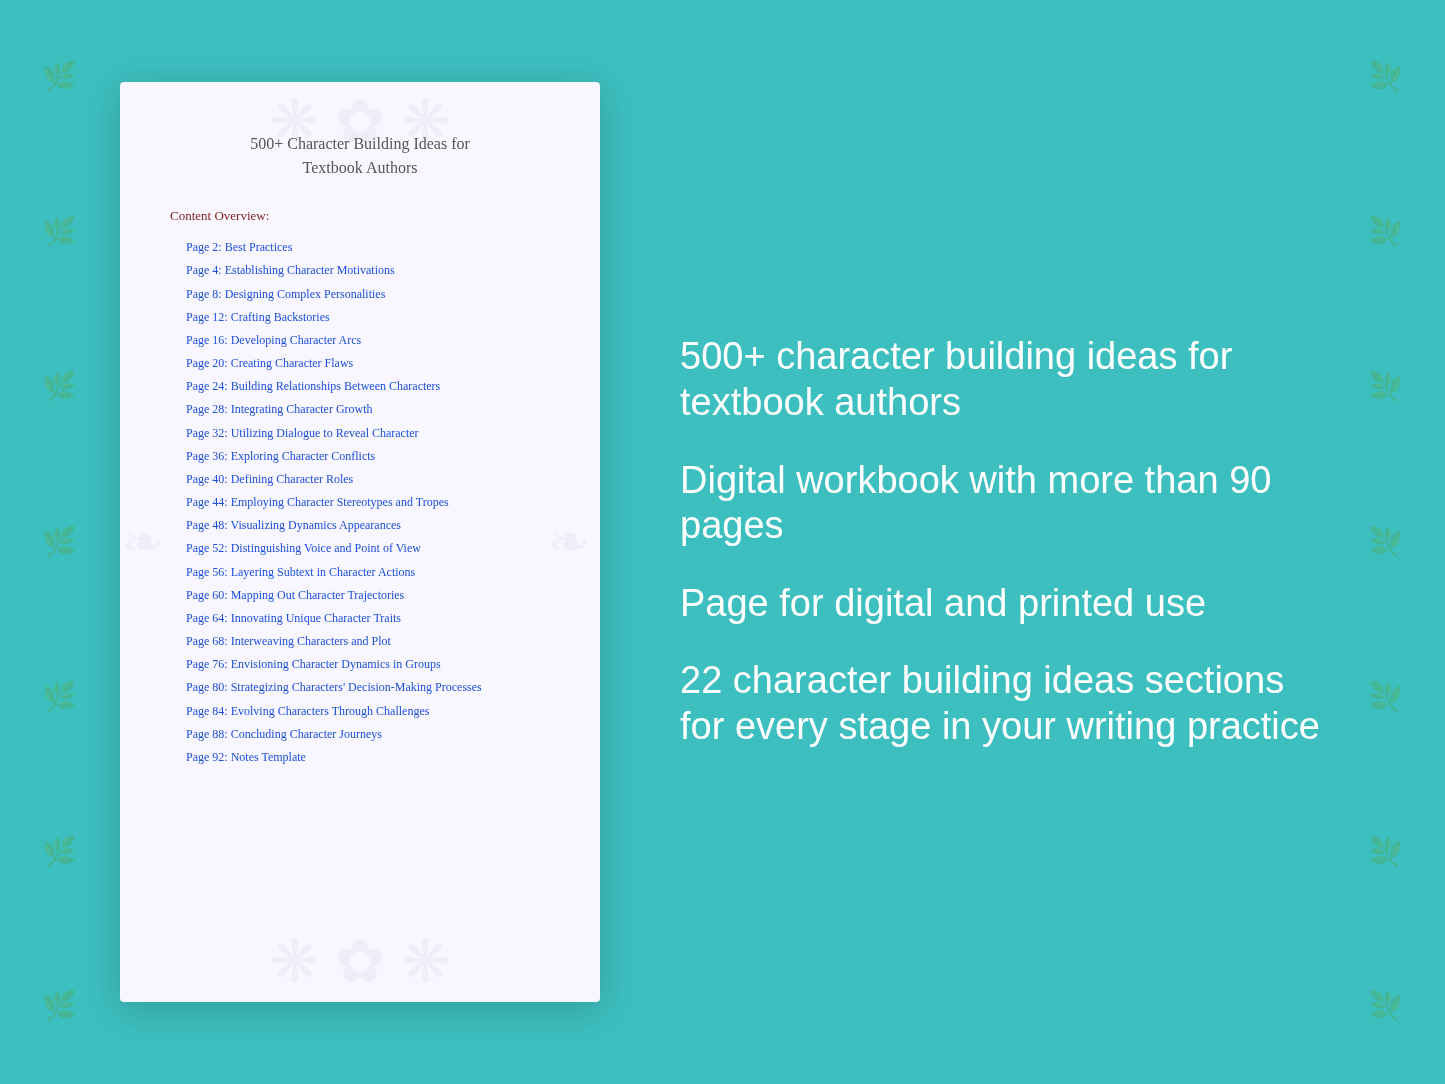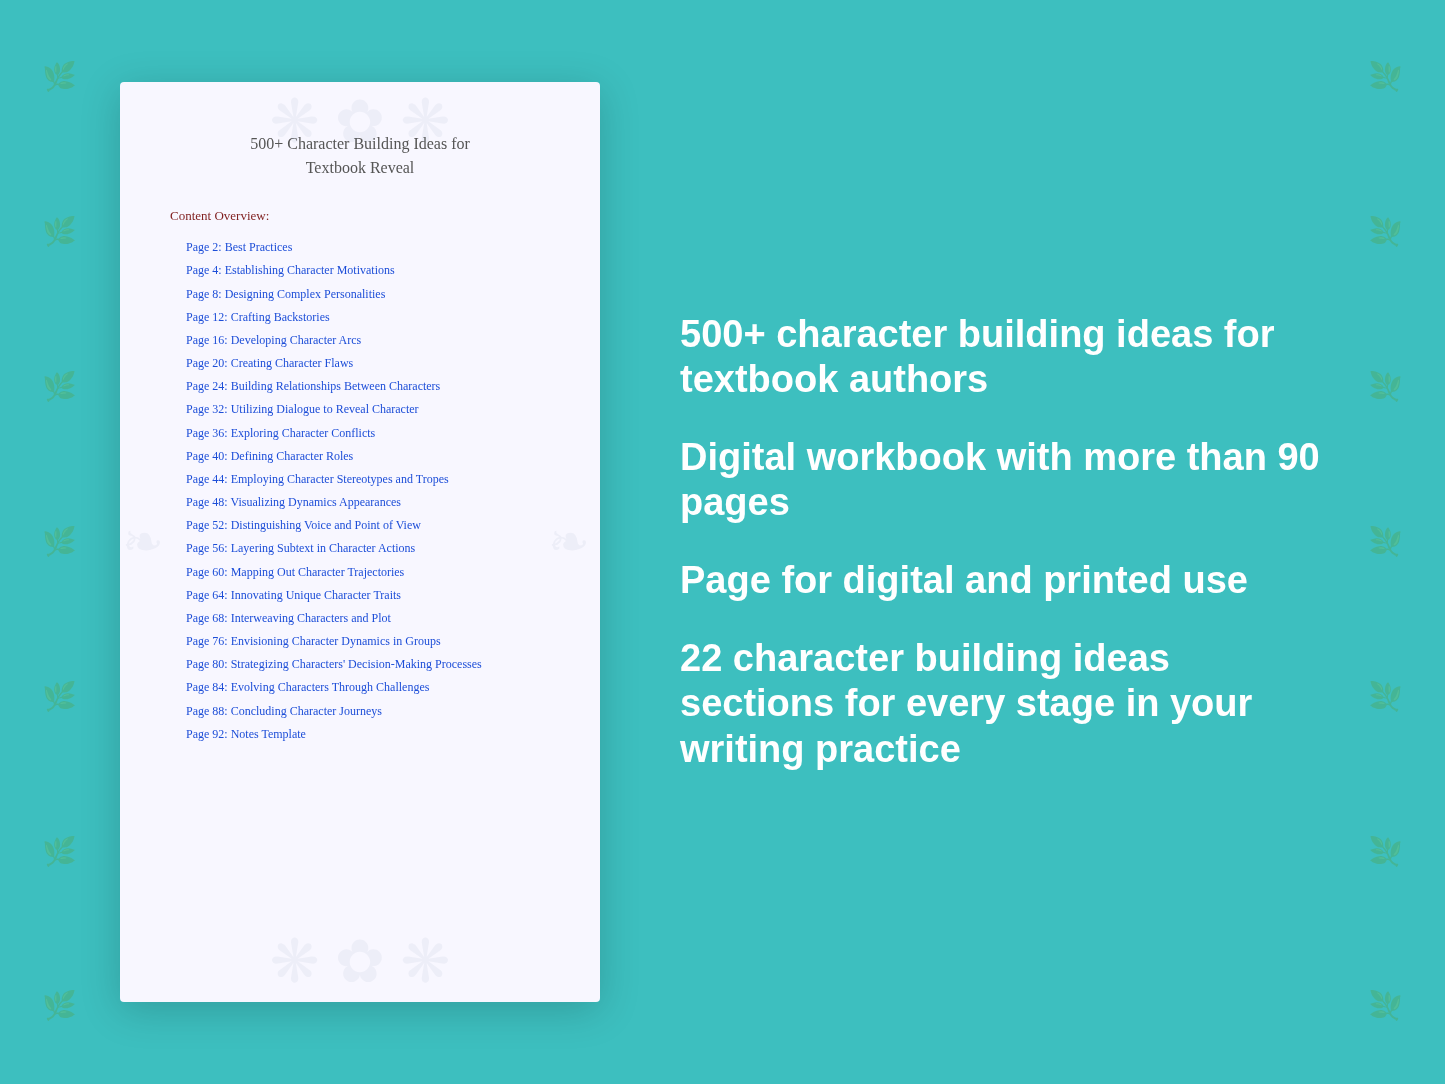--- a/index.html
+++ b/index.html
@@ -131,21 +131,21 @@
       display: flex;
       flex-direction: column;
       gap: 32px;
       padding-left: 20px;
     }
 
     .promo-text {
       font-family: 'Arial', sans-serif;
       font-size: 38px;
       color: #fff;
-      font-weight: 700;
+      font-weight: 400;
       line-height: 1.2;
     }
   </style>
 </head>
 <body>
 
 <div class="floral-left">
   <span class="floral-sprig">🌿</span>
   <span class="floral-sprig">🌿</span>
   <span class="floral-sprig">🌿</span>
@@ -169,33 +169,34 @@
 
   <div class="document-panel">
 
     <div class="doc-watermark-top">❋ ✿ ❋</div>
     <div class="doc-watermark-bottom">❋ ✿ ❋</div>
     <div class="doc-watermark-side-left">❧</div>
     <div class="doc-watermark-side-right">❧</div>
 
     <h1 class="doc-title">
       <span>500+ Character Building Ideas for</span><br>
-      <span>Textbook Reveal</span>
+      <span>Textbook Authors</span>
     </h1>
 
     <div class="doc-content-label">Content Overview:</div>
 
     <ul class="toc-list">
     <li class="toc-item">Page  2:  Best Practices</li>
         <li class="toc-item">Page  4:  Establishing Character Motivations</li>
         <li class="toc-item">Page  8:  Designing Complex Personalities</li>
         <li class="toc-item">Page 12:  Crafting Backstories</li>
         <li class="toc-item">Page 16:  Developing Character Arcs</li>
         <li class="toc-item">Page 20:  Creating Character Flaws</li>
         <li class="toc-item">Page 24:  Building Relationships Between Characters</li>
+        <li class="toc-item">Page 28:  Integrating Character Growth</li>
         <li class="toc-item">Page 32:  Utilizing Dialogue to Reveal Character</li>
         <li class="toc-item">Page 36:  Exploring Character Conflicts</li>
         <li class="toc-item">Page 40:  Defining Character Roles</li>
         <li class="toc-item">Page 44:  Employing Character Stereotypes and Tropes</li>
         <li class="toc-item">Page 48:  Visualizing Dynamics Appearances</li>
         <li class="toc-item">Page 52:  Distinguishing Voice and Point of View</li>
         <li class="toc-item">Page 56:  Layering Subtext in Character Actions</li>
         <li class="toc-item">Page 60:  Mapping Out Character Trajectories</li>
         <li class="toc-item">Page 64:  Innovating Unique Character Traits</li>
         <li class="toc-item">Page 68:  Interweaving Characters and Plot</li>

